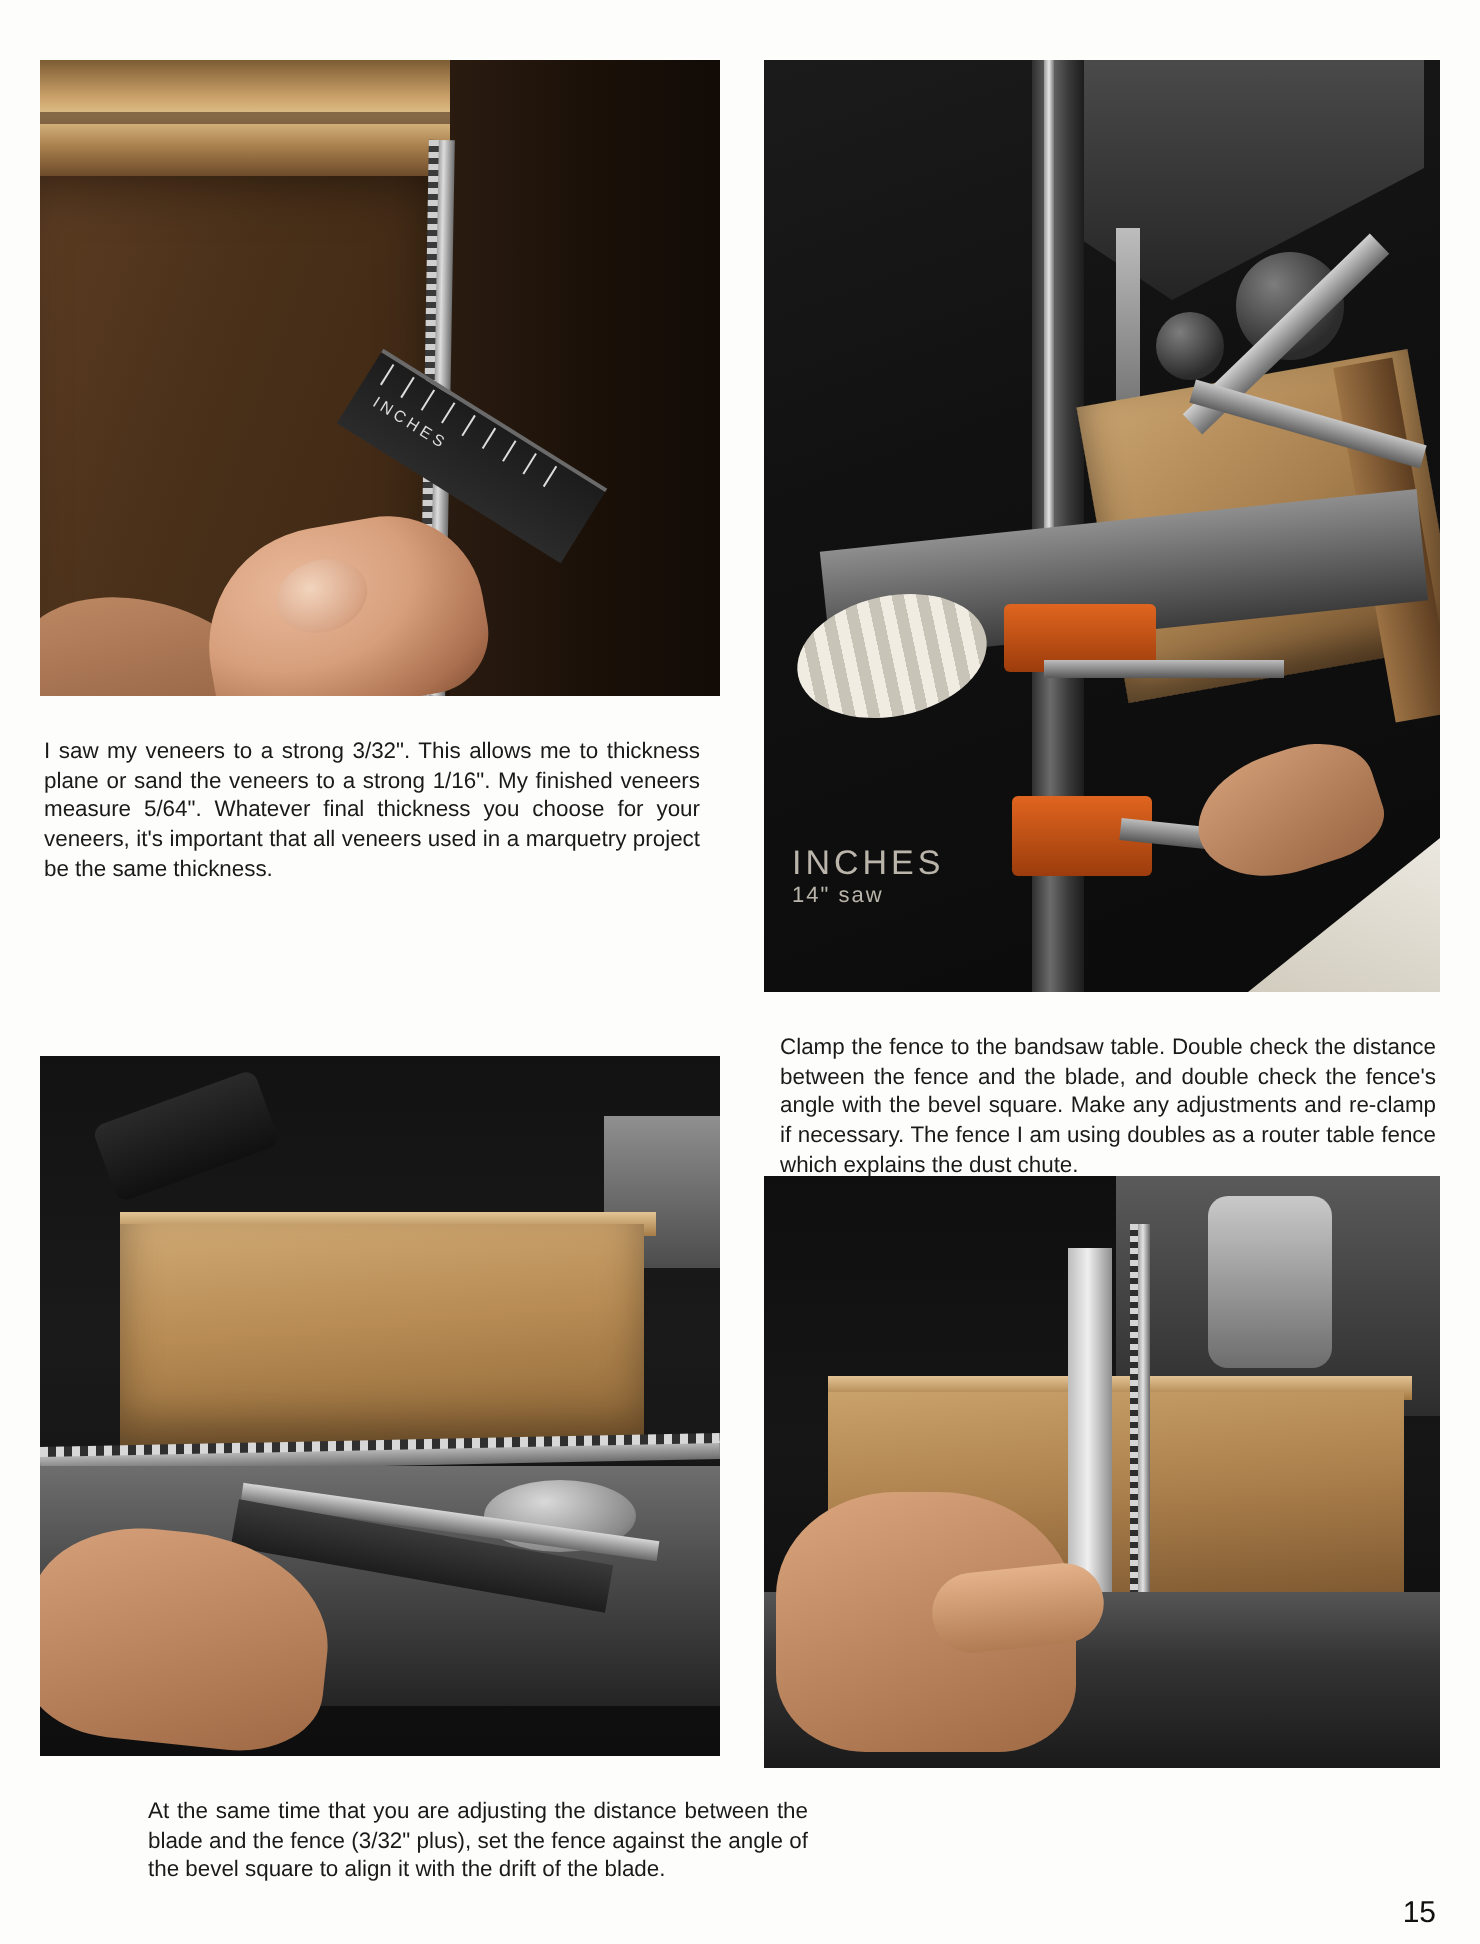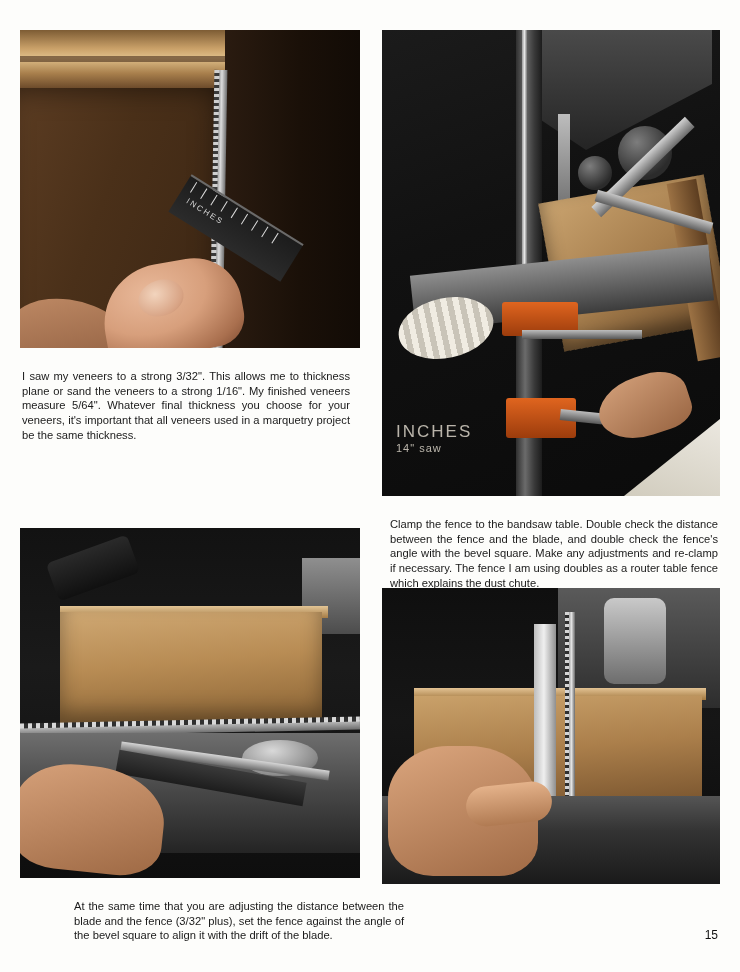--- a/index.html
+++ b/index.html
@@ -304,23 +304,23 @@
     color: #1a1a1a;
     text-align: justify;
   }
   #caption-veneer-thickness { left: 22px; top: 358px; width: 328px; }
   #caption-fence-clamped    { left: 390px; top: 506px; width: 328px; }
   #caption-fence-angle      { left: 30px;  top: 888px; width: 330px; margin-left: 44px; }
   #caption-fence-square     { left: 390px; top: 906px; width: 330px; }
 
   .page-number {
     position: absolute;
-    right: 22px; bottom: 30px;
+    right: 22px; bottom: 7px;
     font-family: "Liberation Sans", sans-serif;
-    font-size: 12px;
+    font-size: 15px;
     color: #111;
   }
 </style>
 </head>
 <body>
 
 <div class="page">
 
   <div class="photo" id="photo-veneer-thickness">
     <div class="p1-bg"></div>

